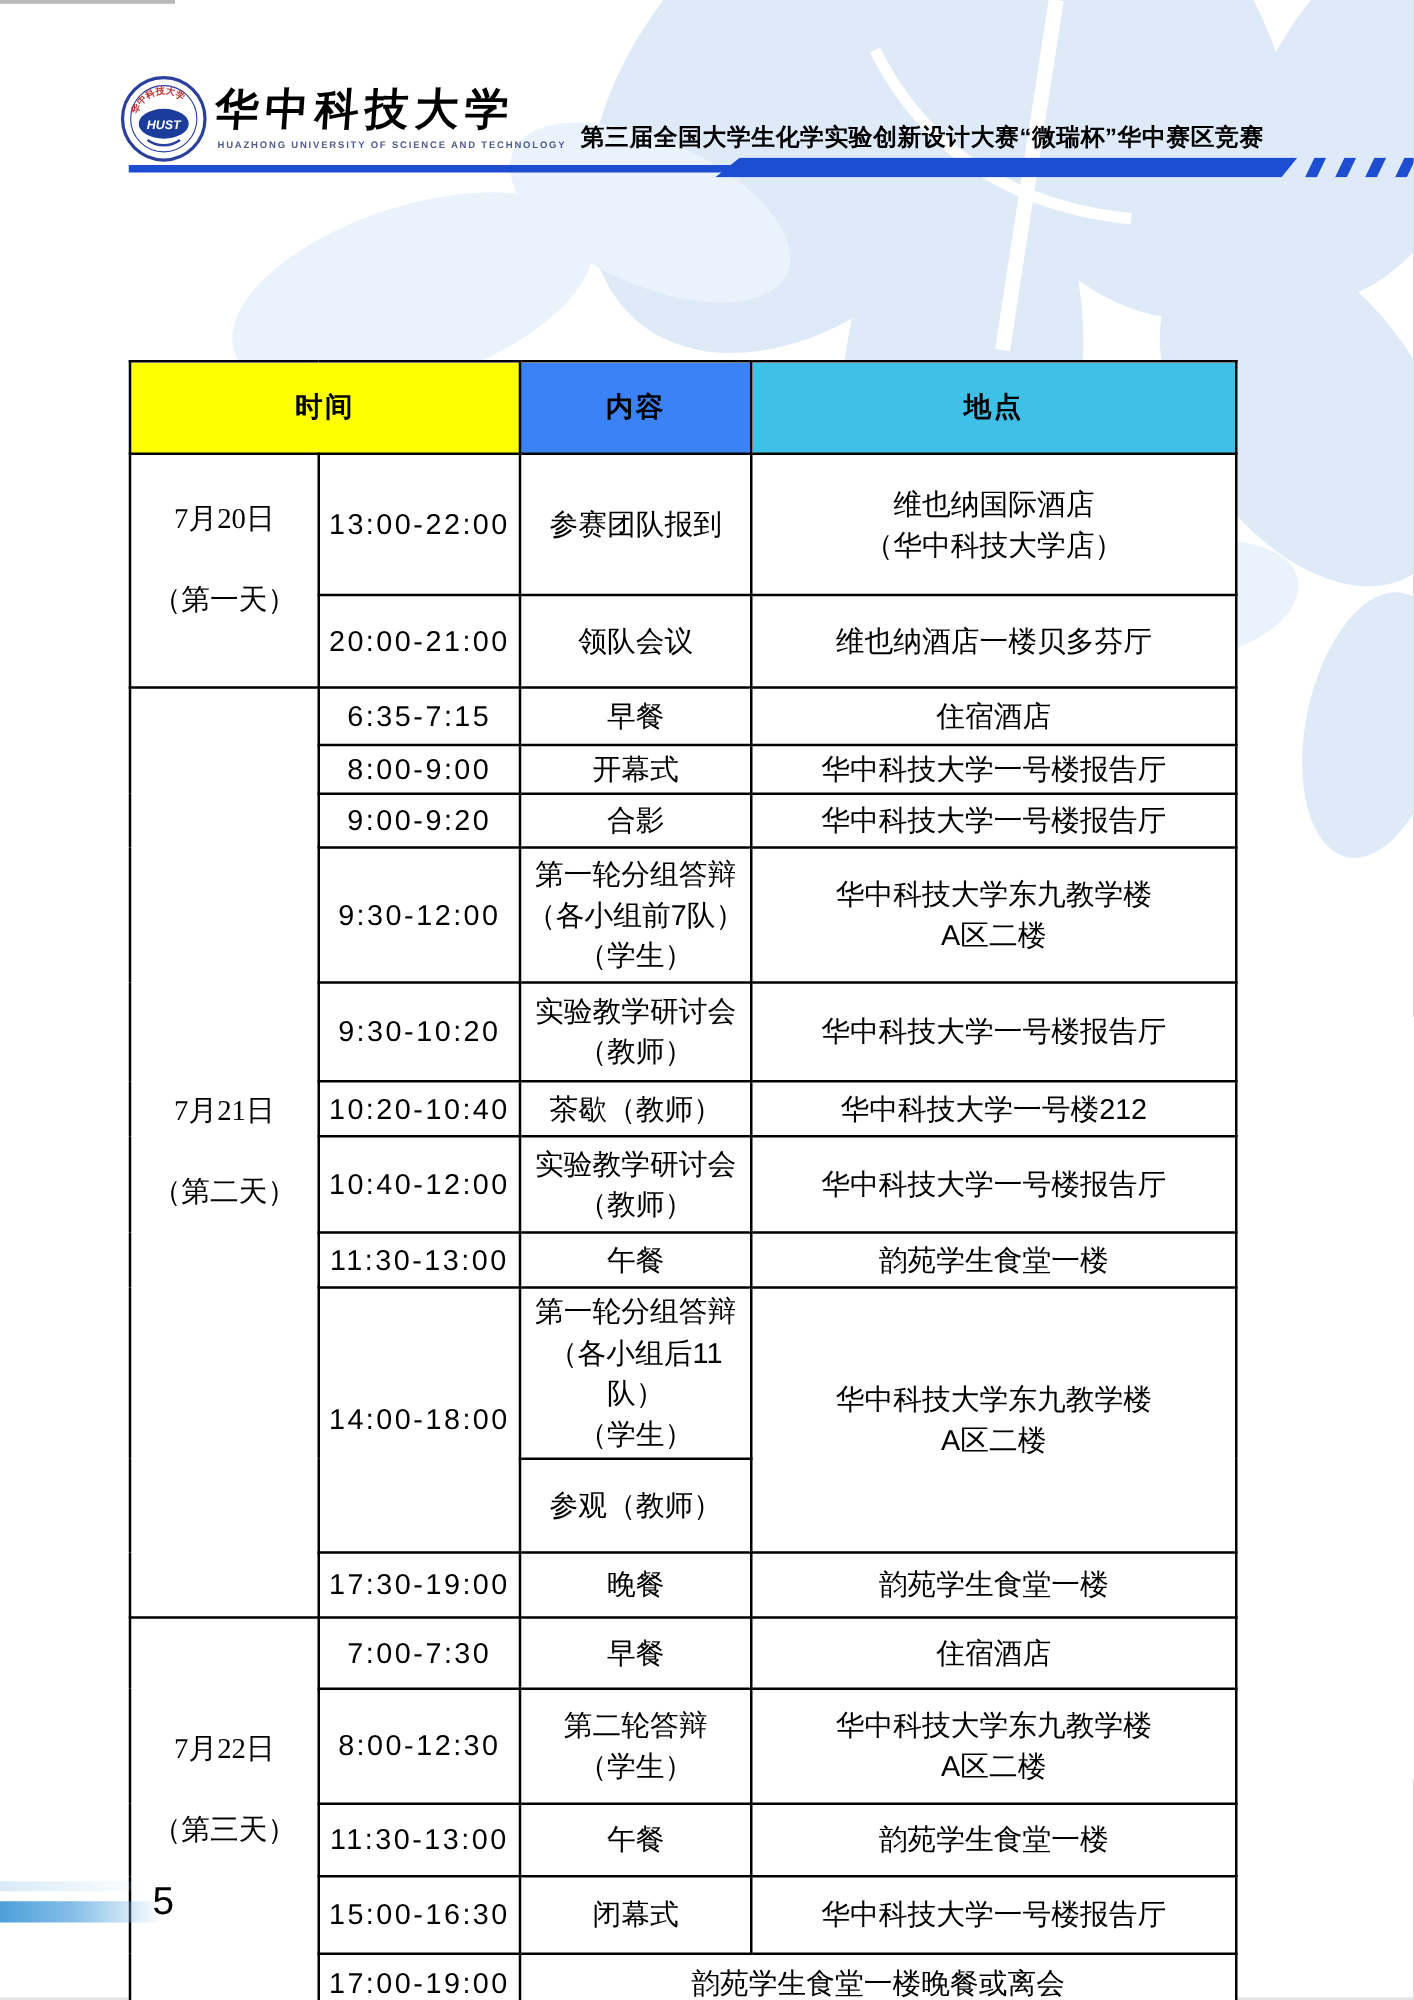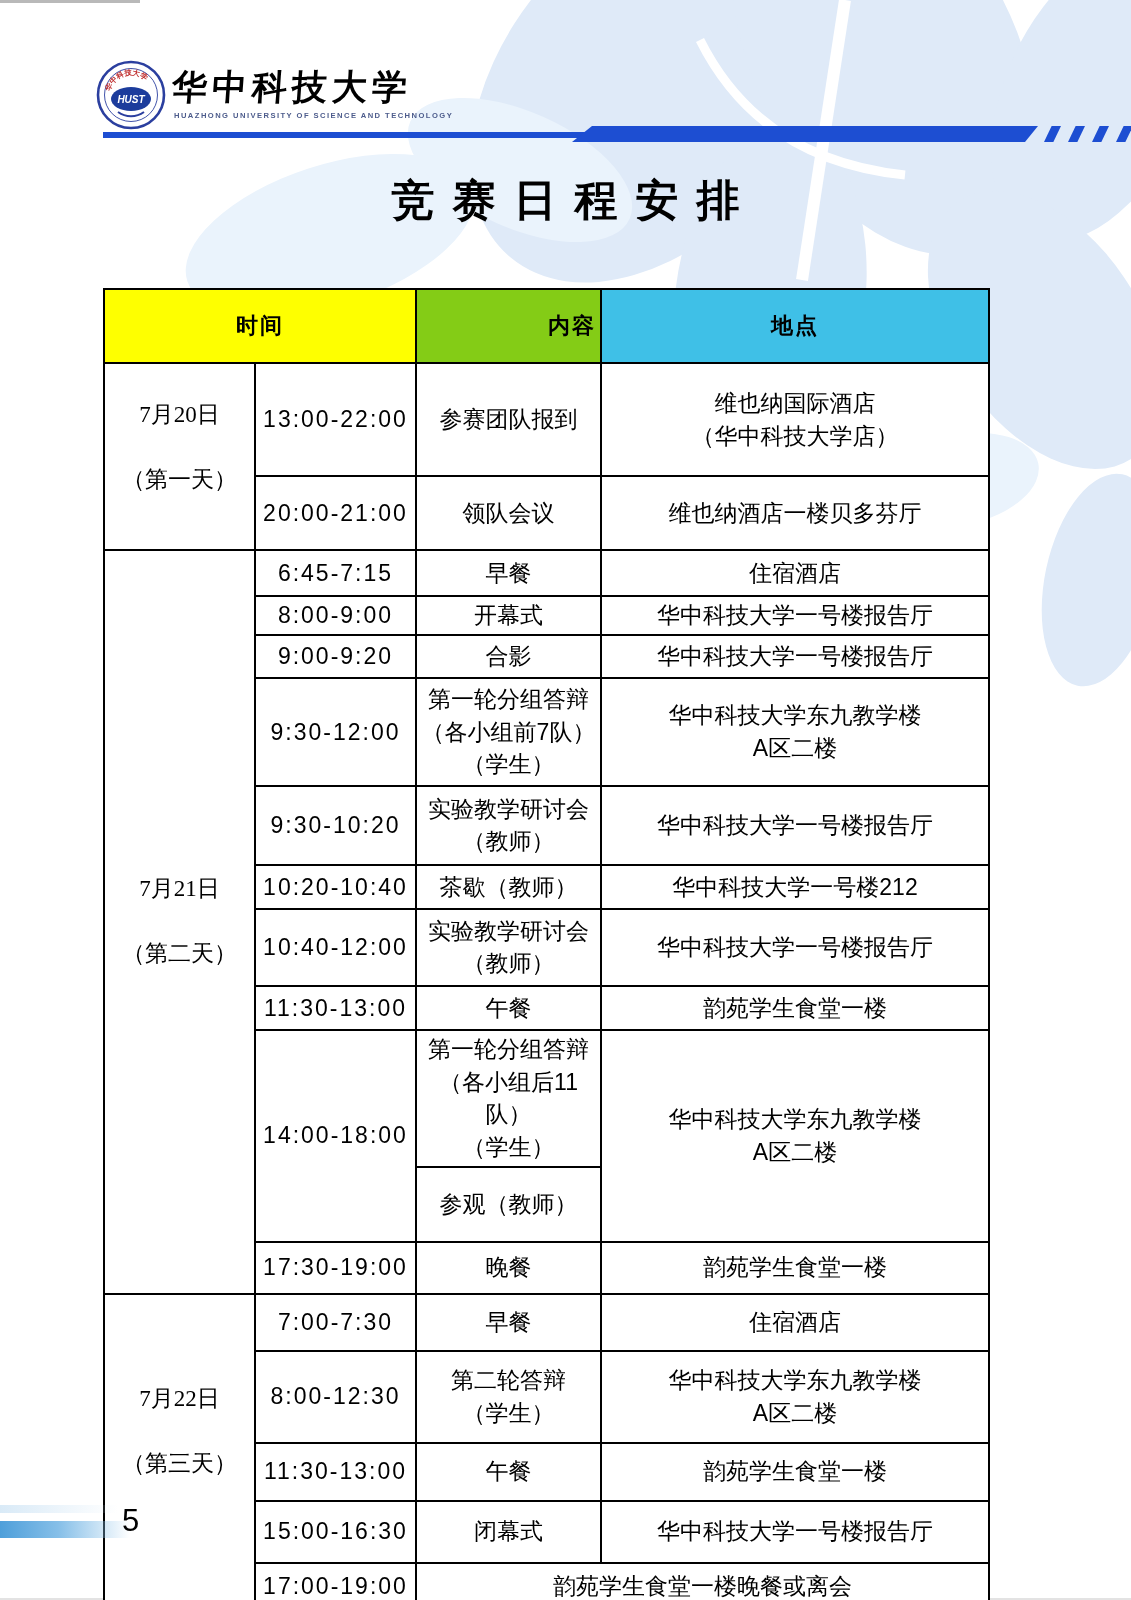--- a/index.html
+++ b/index.html
@@ -85,45 +85,45 @@
       <text font-size="7.5" fill="#c03030" font-weight="bold">
         <textPath href="#arcTop" startOffset="8%">华中科技大学</textPath>
       </text>
       <ellipse cx="35" cy="39" rx="20" ry="12" fill="#1c3c9c"></ellipse>
       <text x="35" y="43" font-size="10" fill="#ffffff" font-style="italic" font-weight="bold" text-anchor="middle">HUST</text>
       <path d="M22 52 A 22 22 0 0 0 48 52" fill="none" stroke="#2b3f9f" stroke-width="2"></path>
     </svg>
 
     <div class="uni-cn">华中科技大学</div>
     <div class="uni-en">HUAZHONG UNIVERSITY OF SCIENCE AND TECHNOLOGY</div>
+    <div class="comp-title">第三届全国大学生化学实验创新设计大赛“微瑞杯”华中赛区竞赛</div>
 
     <div class="bar-thin" style="background: rgb(29, 78, 210);"></div>
     <div class="bar-thick" style="background: rgb(29, 78, 210);"></div>
     <div class="stripes">
       <span style="background: rgb(29, 78, 210);"></span>
       <span style="background: rgb(29, 78, 210);"></span>
       <span style="background: rgb(29, 78, 210);"></span>
       <span style="background: rgb(29, 78, 210);"></span>
     </div>
   </div>
 
-  <h1 class="page-title">竞赛日程安排</h1>
 
   <table class="sched">
     <colgroup>
         <col style="width:151px">
         <col style="width:161px">
         <col style="width:185px">
         <col style="width:388px">
       </colgroup>
 
     <tbody>
         <tr style="height:74px">
       <th colspan="2" style="background: rgb(254, 255, 0);">时间</th>
-      <th style="background: #84cc16; text-align: right;">内容</th>
+      <th style="background: #3b82f6;">内容</th>
       <th style="background: rgb(63, 192, 231);">地点</th>
     </tr>
 
     <tr style="height:75px">
       <td class="date-cell" rowspan="2" style="padding-bottom:20px">
         <div>7月20日</div>
         <div>（第一天）</div>
       </td>
       <td class="time-cell">13:00-22:00</td>
       <td>参赛团队报到</td>
@@ -134,21 +134,21 @@
       <td class="time-cell thickb">20:00-21:00</td>
       <td class="thickb">领队会议</td>
       <td class="thickb">维也纳酒店一楼贝多芬厅</td>
     </tr>
 
     <tr class="sec" style="height:46px">
       <td class="date-cell" rowspan="11" style="">
         <div>7月21日</div>
         <div>（第二天）</div>
       </td>
-      <td class="time-cell">6:45-7:15</td>
+      <td class="time-cell">6:35-7:15</td>
       <td>早餐</td>
       <td>住宿酒店</td>
     </tr>
     <tr style="height:32px">
       <td class="time-cell">8:00-9:00</td>
       <td>开幕式</td>
       <td>华中科技大学一号楼报告厅</td>
     </tr>
     <tr style="height:43px">
       <td class="time-cell">9:00-9:20</td>

